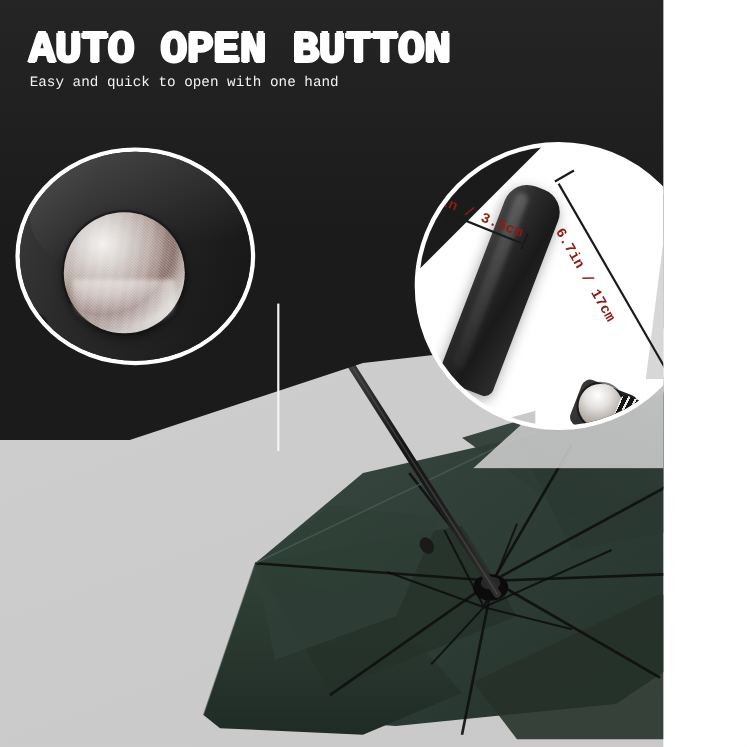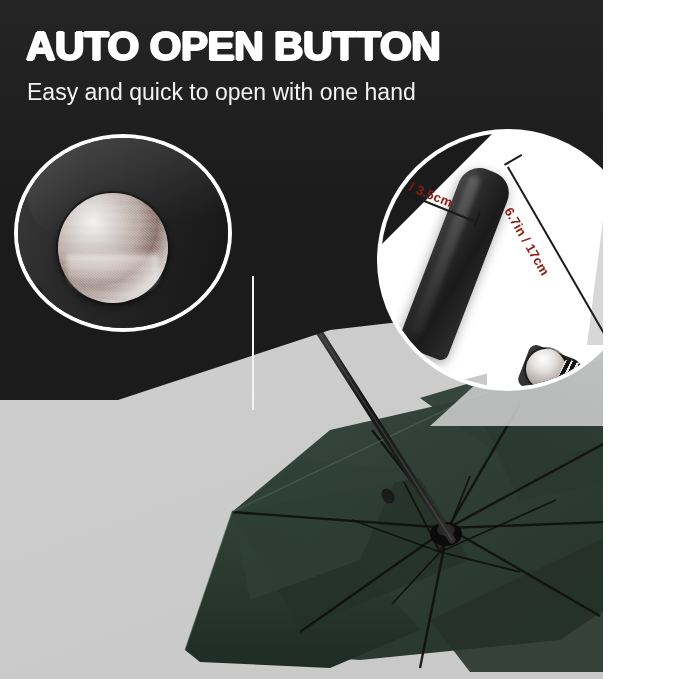--- a/index.html
+++ b/index.html
@@ -5,21 +5,21 @@
   html, body {
     margin: 0;
     padding: 0;
     background: #ffffff;
   }
   #stage {
     position: relative;
     width: 603px;
     height: 679px;
     overflow: hidden;
-    font-family: Liberation Sans, sans-serif;
+    font-family: Liberation Mono, monospace;
     background: #cdcdcd;
   }
 
   
   .bg-light {
     position: absolute;
     inset: 0;
     background: linear-gradient(160deg, #d6d6d6 0%, #cdcdcd 45%, #c9c9c9 100%);
   }
   
@@ -56,23 +56,23 @@
     font-size: 40px;
     font-weight: 700;
     letter-spacing: -0.5px;
     transform: scaleX(1.02);
     transform-origin: left center;
     white-space: nowrap;
     text-shadow: 1.2px 0 0 #fff, -1.2px 0 0 #fff, 0 1.2px 0 #fff, 0 -1.2px 0 #fff;
   }
   .subtitle {
     position: absolute;
-    left: 27px; top: 79px;
+    left: 27px; top: 67px;
     color: #f2f2f2;
-    font-size: 23px;
+    font-size: 13px;
     font-weight: 400;
     white-space: nowrap;
   }
 
   
   .circle {
     position: absolute;
     border-radius: 50%;
     overflow: hidden;
     border: 4px solid #ffffff;

